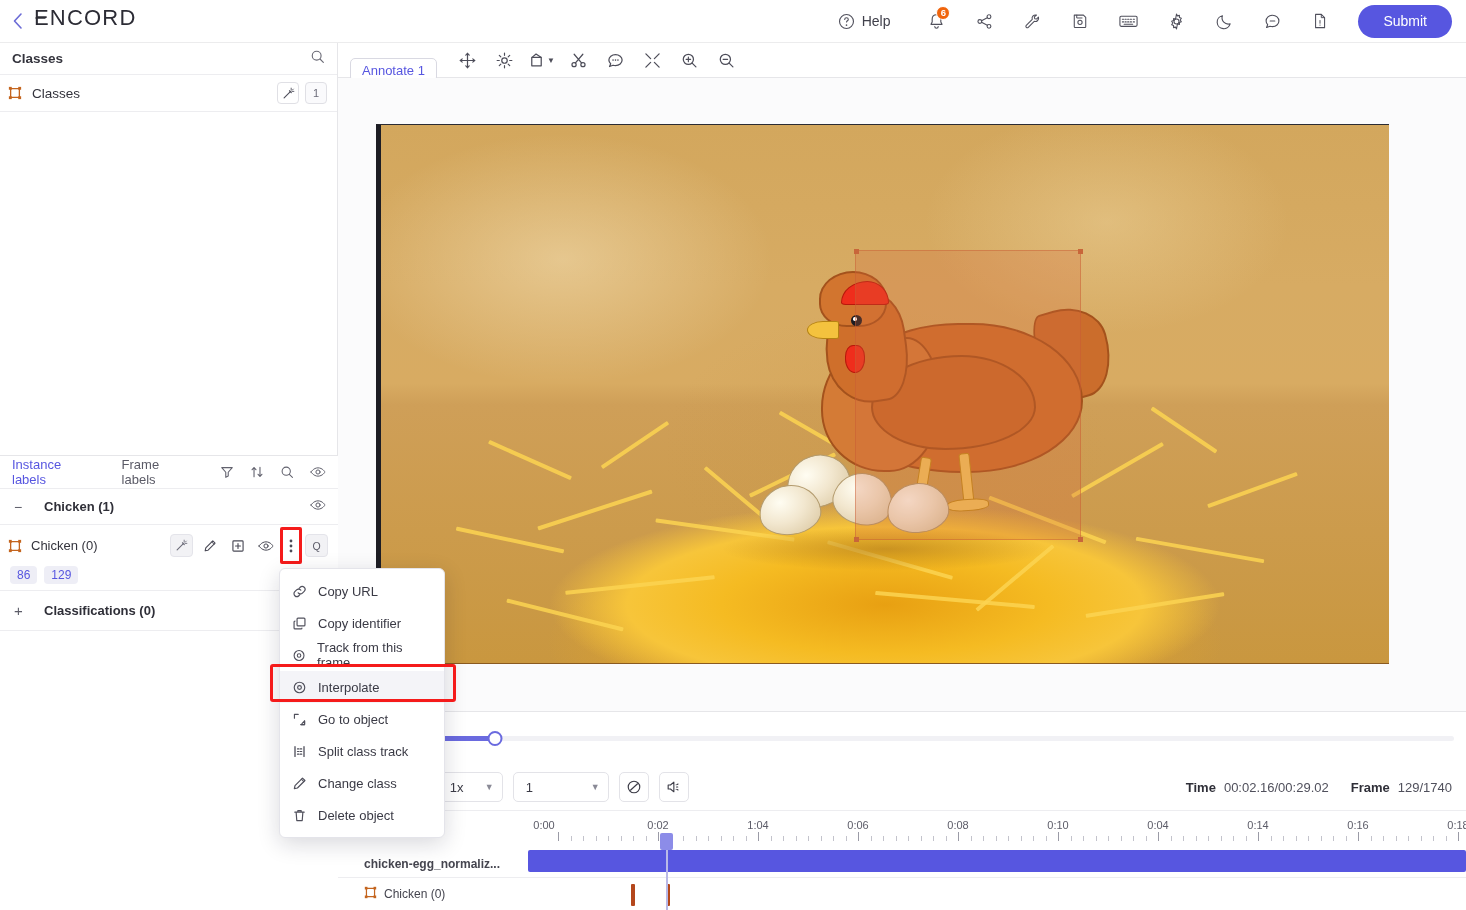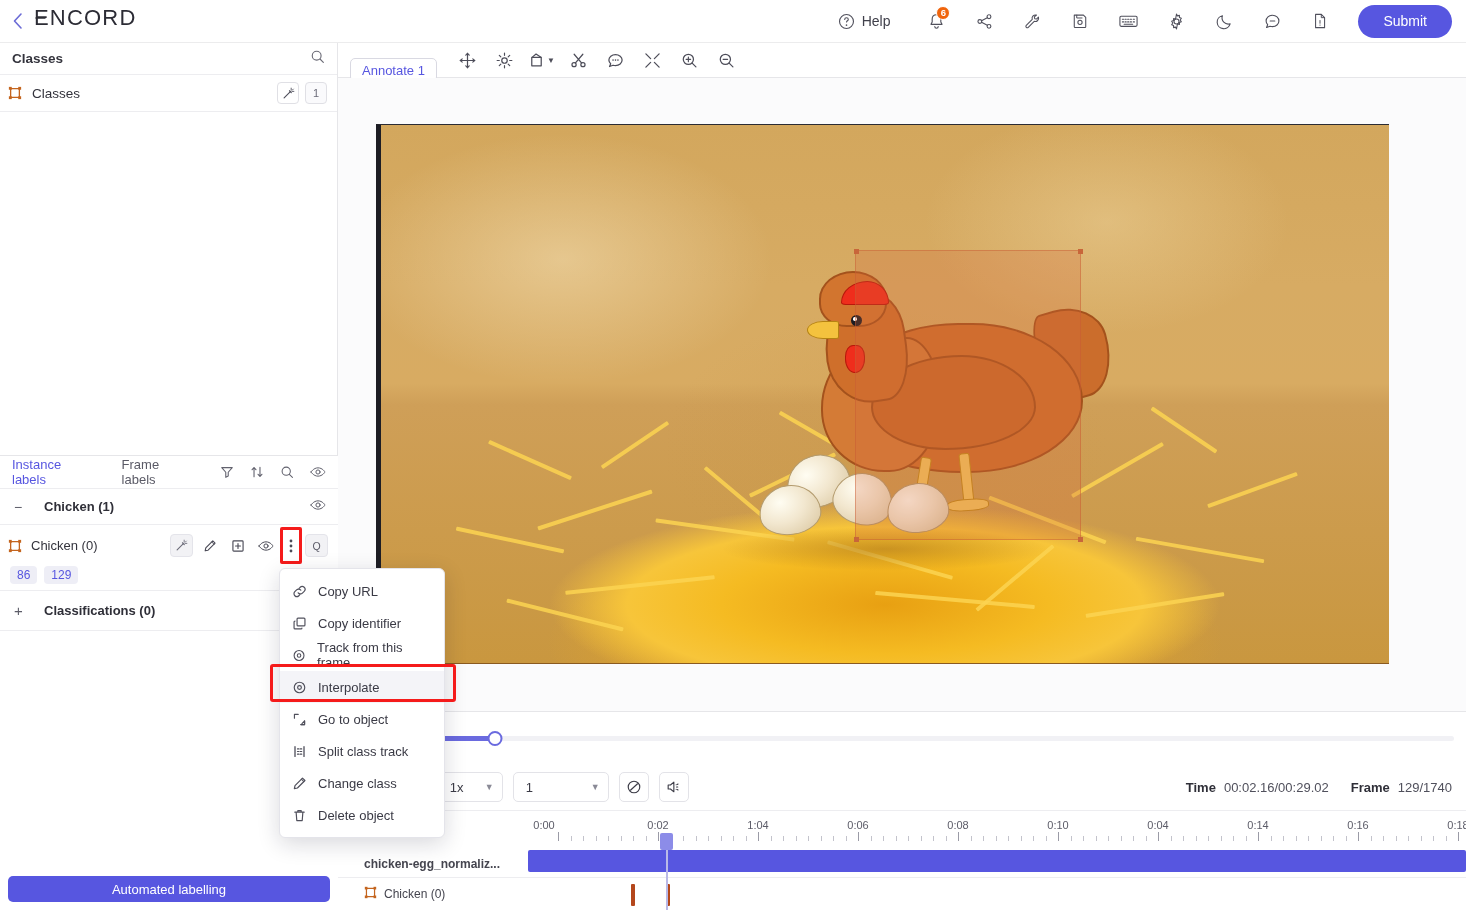--- a/index.html
+++ b/index.html
@@ -535,21 +535,20 @@
           <div class="chip">129</div>
         </div>
         <div class="dots-highlight"></div>
       </div>
 
       <div class="cls-row">
         <div class="plus">+</div>
         <div class="cname">Classifications (0)</div>
       </div>
 
-      <button class="auto-label">Automated labelling</button>
     </div>
   </div>
 
   <div class="main-toolbar">
     <div class="annotate-pill">Annotate 1</div>
     <div class="tb-icon">
       <svg width="17" height="17" viewBox="0 0 18 18" fill="none">
         <path d="M9 1.4v15.2M1.4 9h15.2" stroke="#4d4d59" stroke-width="1.3"></path>
         <path d="M9 1.4L7.2 3.4M9 1.4l1.8 2M9 16.6l-1.8-2M9 16.6l1.8-2M1.4 9l2-1.8M1.4 9l2 1.8M16.6 9l-2-1.8M16.6 9l-2 1.8" stroke="#4d4d59" stroke-width="1.2"></path>
       </svg>

